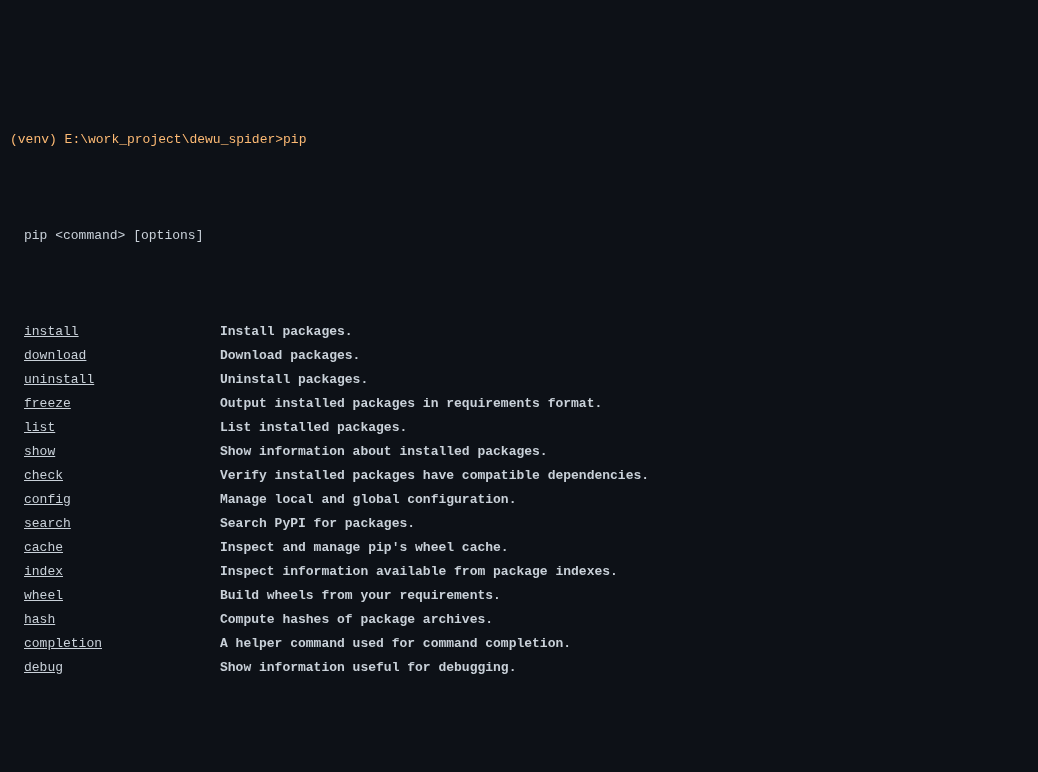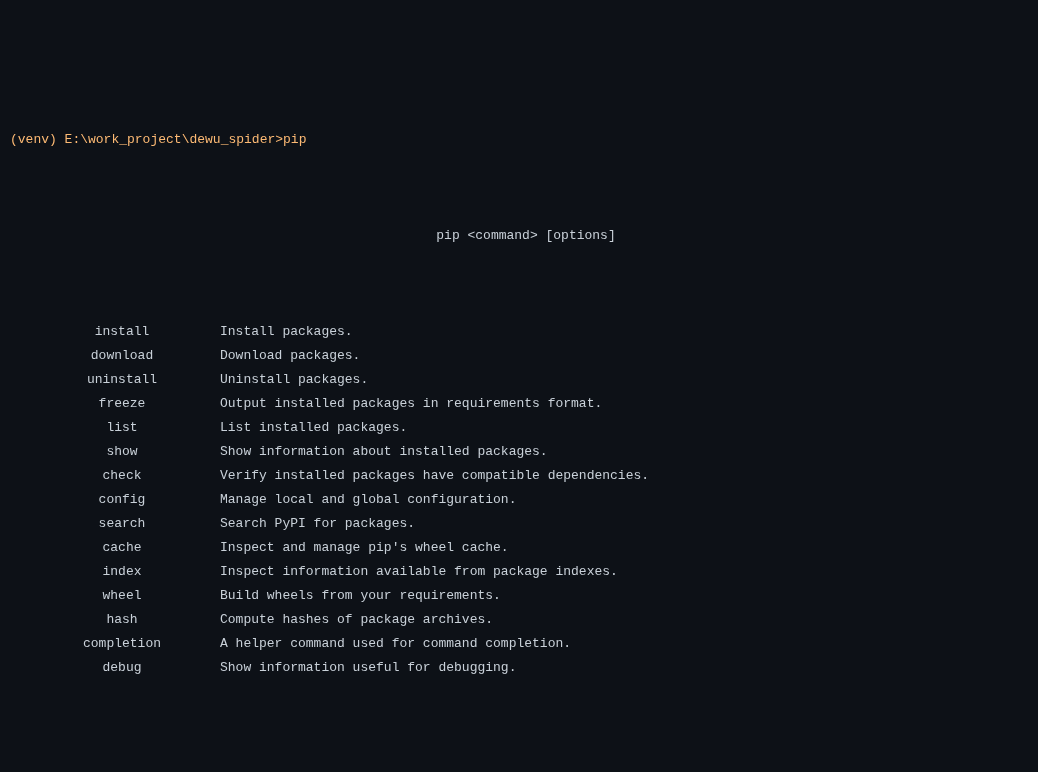--- a/index.html
+++ b/index.html
@@ -10,24 +10,24 @@
     font-size: 13px;
     line-height: 24px;
     padding: 8px 10px;
     width: 1038px;
     height: 772px;
     overflow: hidden;
     white-space: pre;
   }
   .prompt-line { color: #fdba74; }
   .section-header { color: #c9d1d9; }
-  .indent { padding-left: 14px; text-align: center; }
+  .indent { padding-left: 14px; }
   .cmd-row { display: flex; }
-  .cmd-name { display: inline-block; min-width: 196px; }
-  .cmd-desc { display: inline-block; }
+  .cmd-name { display: inline-block; min-width: 196px; text-decoration: underline; }
+  .cmd-desc { display: inline-block; font-weight: bold; }
   .blank { height: 24px; }
 </style>
 </head>
 <body>
 
 
 
 <div>
 <div class="prompt-line">(venv) E:\work_project\dewu_spider&gt;pip</div>
 <div class="blank"></div>

